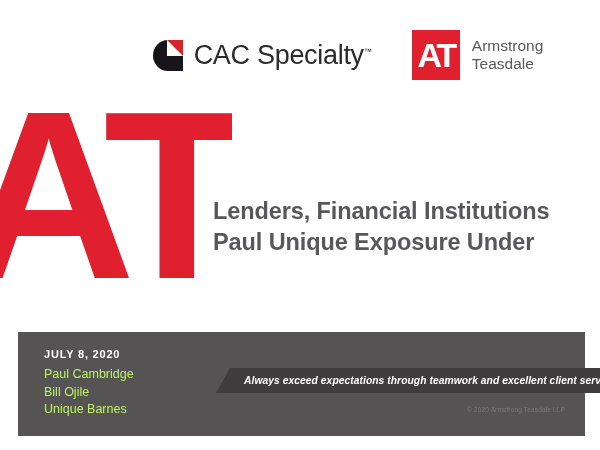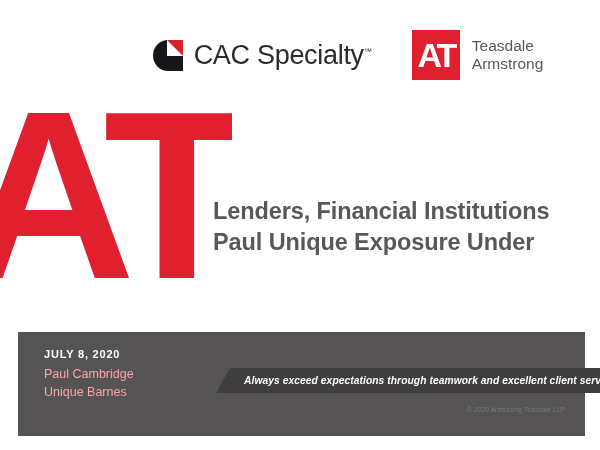--- a/index.html
+++ b/index.html
@@ -165,21 +165,21 @@
     top: 16px;
     color: #ffffff;
     font-size: 11px;
     font-weight: 700;
     letter-spacing: 0.8px;
   }
   #presenters {
     position: absolute;
     left: 26px;
     top: 34px;
-    color: #fca5a5;
+    color: #bef264;
     font-size: 12.5px;
     line-height: 17.5px;
     font-weight: 400;
   }
 
   
   #tagline-ribbon {
     position: absolute;
     left: 198px;
     top: 36px;
@@ -225,40 +225,41 @@
       <div class="cac-wordmark">
         <span>CAC Specialty</span><span class="cac-tm">™</span>
       </div>
     </div>
 
     <div class="at-lockup">
       <div class="at-box">
         <div class="at-box-letters">AT</div>
       </div>
       <div class="at-name">
+        <div>Armstrong</div>
         <div>Teasdale</div>
-        <div>Armstrong</div>
       </div>
     </div>
 
   </div>
 
   <div id="at-watermark">AT</div>
 
   <div id="title-block">
     <div class="line">Lenders, Financial Institutions</div>
     <div class="line">Paul Unique Exposure Under</div>
   </div>
 
   <div id="footer">
 
     <div id="date-line">JULY 8, 2020</div>
 
     <div id="presenters">
       <div>Paul Cambridge</div>
+      <div>Bill Ojile</div>
       <div>Unique Barnes</div>
     </div>
 
     <div id="tagline-ribbon">
       <div id="tagline-text">Always exceed expectations through teamwork and excellent client service.</div>
     </div>
 
     <div id="copyright">© 2020 Armstrong Teasdale LLP</div>
 
   </div>

